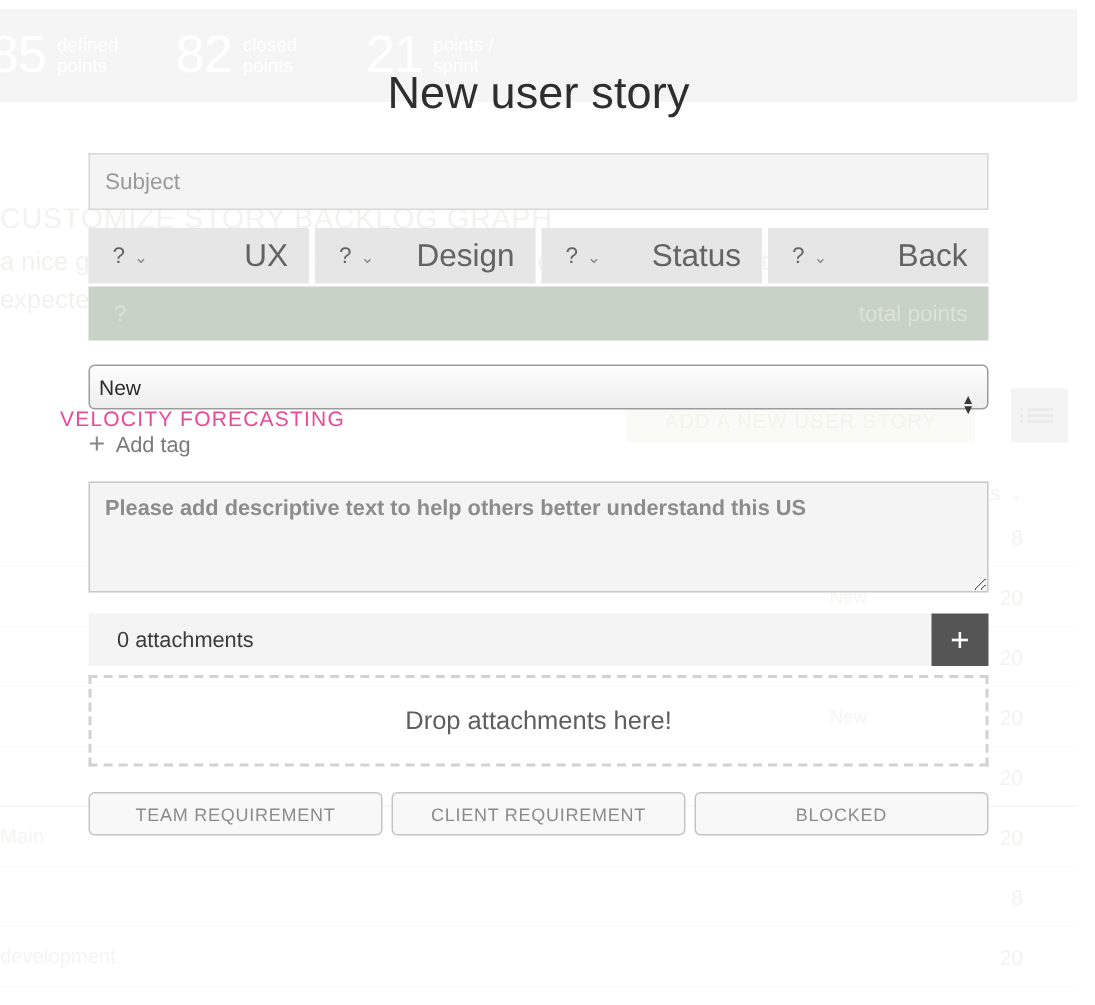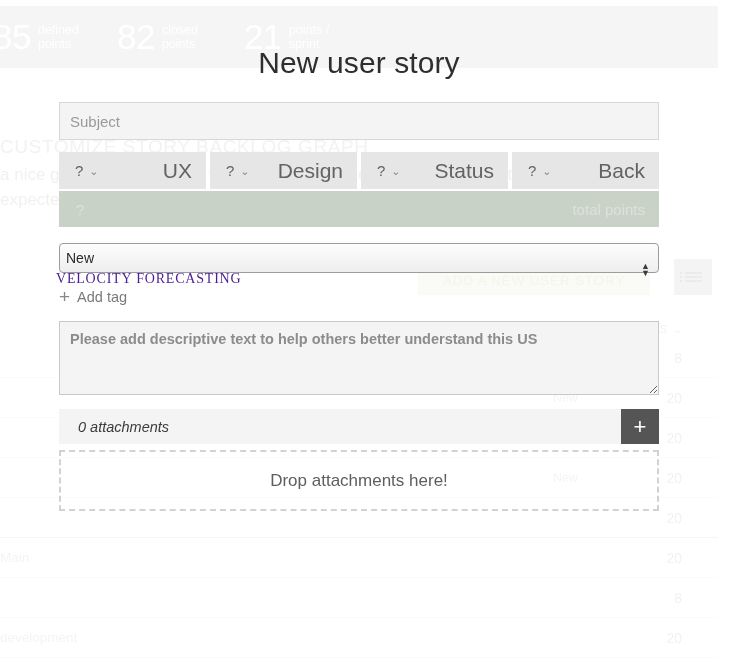--- a/index.html
+++ b/index.html
@@ -69,25 +69,24 @@
     position: absolute;
     left: 0; top: 162px;
     width: 700px;
     font-size: 17px;
     line-height: 25px;
     color: #f1f1ef;
     white-space: nowrap;
   }
   .bg-velocity {
     position: absolute;
-    left: 56px; top: 271px;
+    left: 40px; top: 271px;
     font-size: 14px;
     letter-spacing: 0.8px;
-    color: #4c1d95;
-    font-family: Liberation Serif, serif;
+    color: #ec4899;
   }
   .bg-addus {
     position: absolute;
     left: 418px; top: 265px;
     width: 232px; height: 30px;
     background: #fafbf6;
     color: #f3f5ea;
     font-size: 13.5px;
     letter-spacing: 0.8px;
     display: flex;
@@ -316,21 +315,20 @@
     height: 35px;
   }
   .attach-label {
     flex: 1;
     background: #f4f4f4;
     display: flex;
     align-items: center;
     padding-left: 19px;
     font-size: 14.5px;
     color: #3b3b3b;
-    font-style: italic;
   }
   .attach-add {
     width: 38px;
     background: #555555;
     color: #ffffff;
     display: flex;
     align-items: center;
     justify-content: center;
     font-size: 22px;
     font-weight: 300;
@@ -534,18 +532,23 @@
 
       <div class="attach-bar">
         <div class="attach-label">0 attachments</div>
         <div class="attach-add">+</div>
       </div>
 
       <div class="dropzone">
         <span>Drop attachments here!</span>
       </div>
 
+      <div class="tag-btns">
+        <button class="tag-btn">TEAM REQUIREMENT</button>
+        <button class="tag-btn">CLIENT REQUIREMENT</button>
+        <button class="tag-btn">BLOCKED</button>
+      </div>
 
 
     </div>
   </div>
 
 </div>
 
 </body></html>

